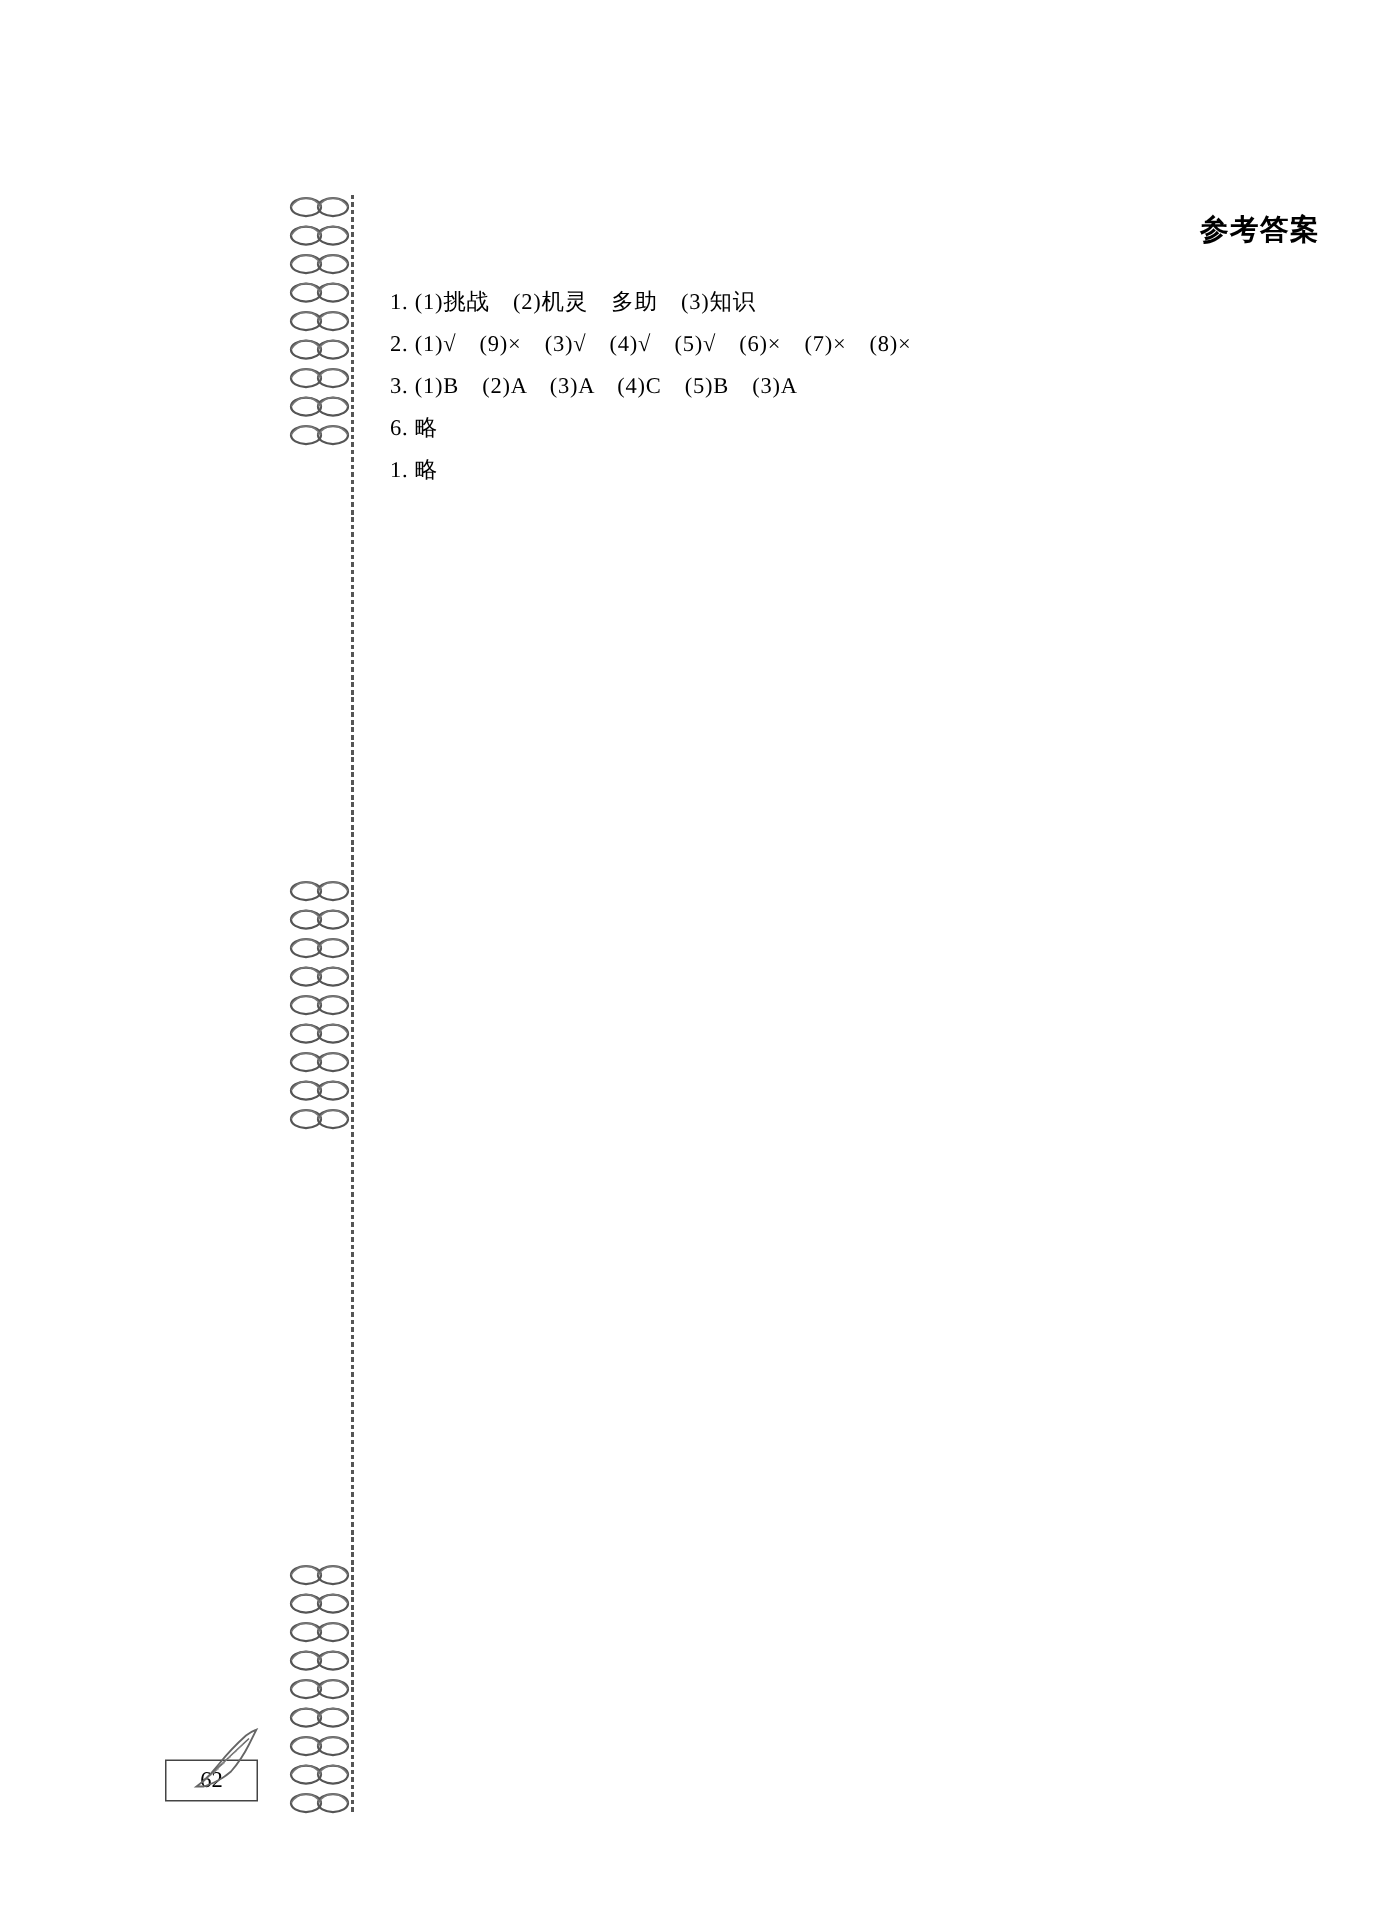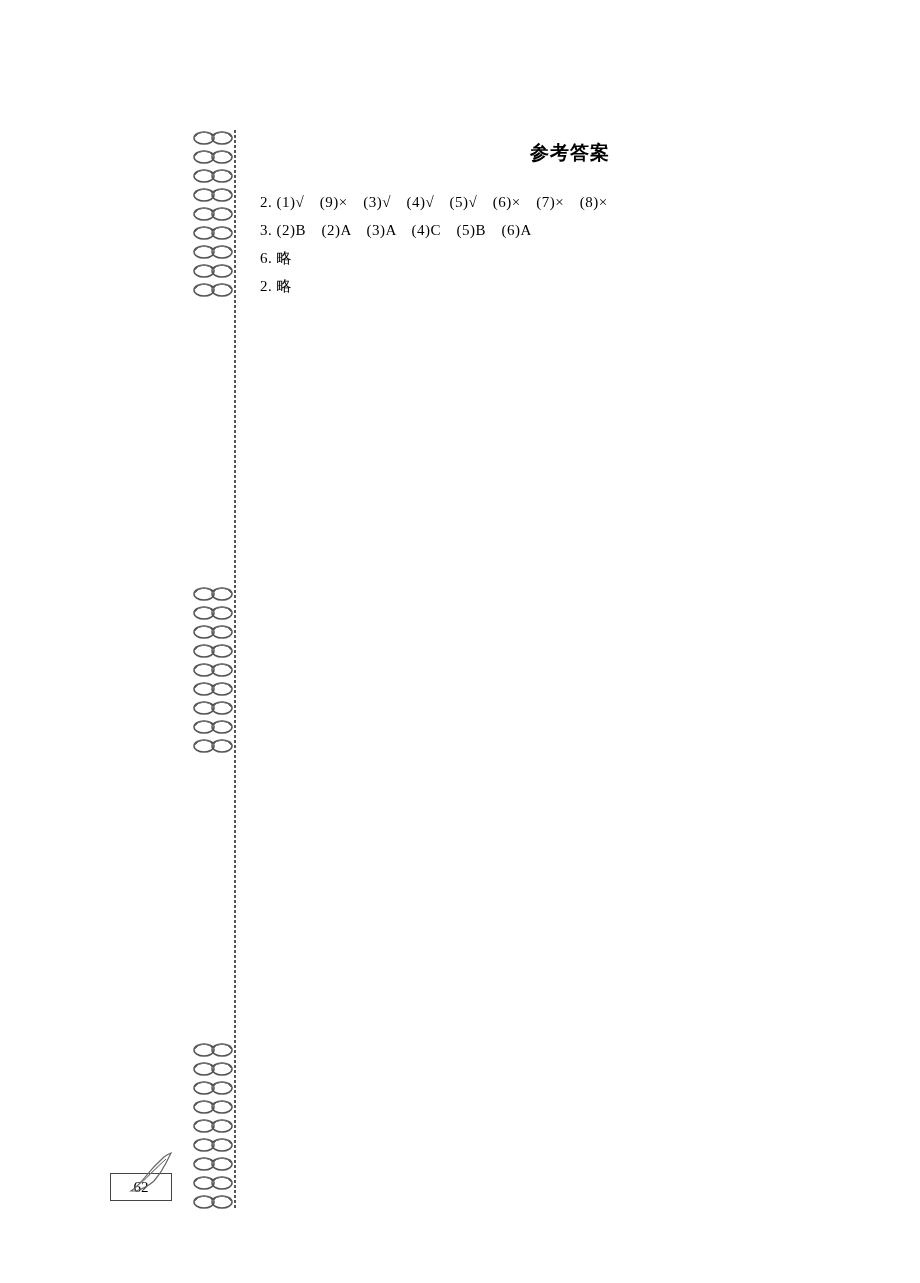--- a/index.html
+++ b/index.html
@@ -52,21 +52,21 @@
         transparent 5px
       );
     }
     .content {
       position: absolute;
       left: 260px;
       top: 140px;
       width: 620px;
     }
     .title {
-      text-align: center;
+      text-align: right;
       font-size: 19px;
       font-weight: bold;
       margin-bottom: 22px;
       letter-spacing: 1px;
     }
     .answer-line {
       font-size: 15px;
       line-height: 28px;
       letter-spacing: 0.5px;
       white-space: nowrap;
@@ -271,24 +271,25 @@
   <ellipse cx="12" cy="8" rx="10" ry="6" fill="none" stroke="#555" stroke-width="1.5"></ellipse>
   <ellipse cx="30" cy="8" rx="10" ry="6" fill="none" stroke="#555" stroke-width="1.5"></ellipse>
   <path d="M2 8 Q 6 2 12 2 Q 18 2 22 8" fill="none" stroke="#777" stroke-width="1"></path>
   <path d="M20 8 Q 24 2 30 2 Q 36 2 40 8" fill="none" stroke="#777" stroke-width="1"></path>
 </svg></div>
     </div>
 </div>
 
 <div class="content">
   <div class="title">参考答案</div>
+  <div class="answer-line">1. (1)挑战　(2)机灵　多助　(3)知识</div>
   <div class="answer-line">2. (1)√　(9)×　(3)√　(4)√　(5)√　(6)×　(7)×　(8)×</div>
-  <div class="answer-line">3. (2)B　(2)A　(3)A　(4)C　(5)B　(6)A</div>
+  <div class="answer-line">3. (1)B　(2)A　(3)A　(4)C　(5)B　(3)A</div>
   <div class="answer-line">6. 略</div>
-  <div class="answer-line">2. 略</div>
+  <div class="answer-line">1. 略</div>
 </div>
 
 <div class="page-number-box">
   <div class="pn-rect">62</div>
   <svg class="feather" viewBox="0 0 50 44">
     <path d="M5 40 Q 12 35 20 25 Q 28 15 38 6 Q 42 3 45 2 Q 43 6 40 12 Q 35 22 28 30 Q 20 37 10 40 Z" fill="none" stroke="#666" stroke-width="1.2"></path>
     <path d="M8 38 L 40 8" stroke="#666" stroke-width="1" fill="none"></path>
     <path d="M14 33 L 20 28 M18 29 L 24 24 M22 25 L 28 20 M26 21 L 32 16 M30 17 L 36 12" stroke="#888" stroke-width="0.6" fill="none"></path>
   </svg>
 </div>

